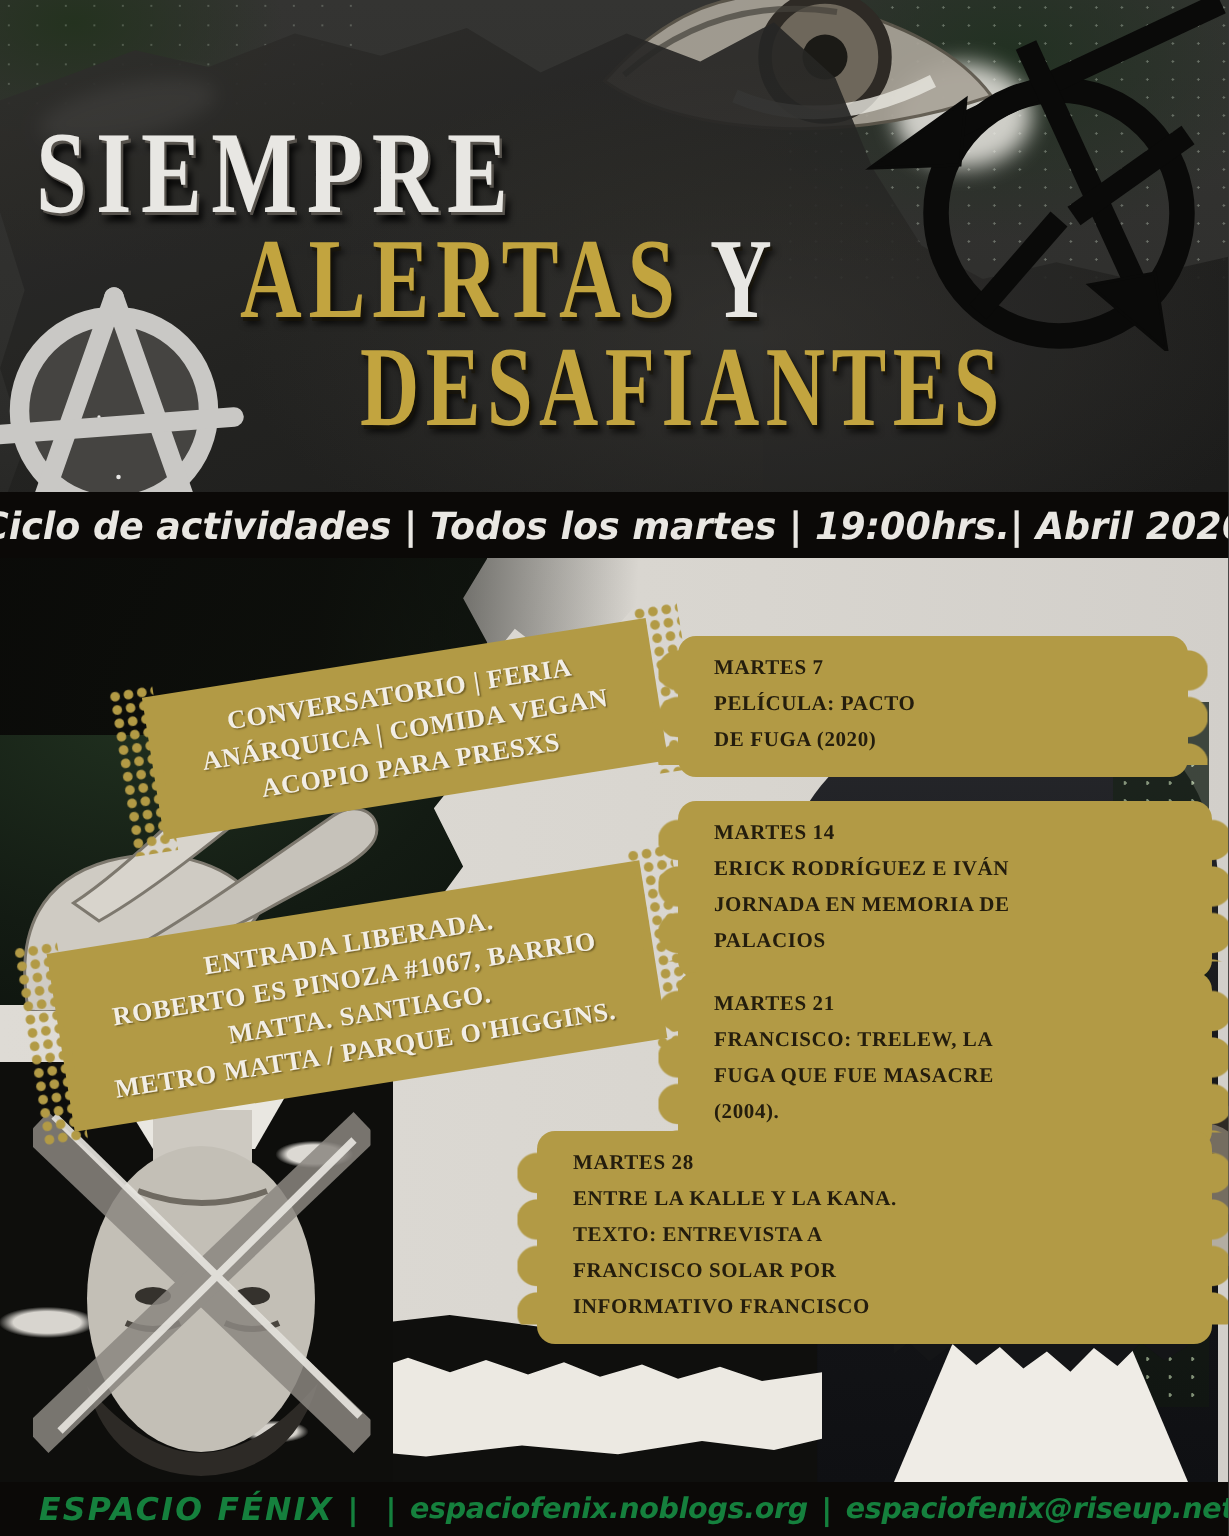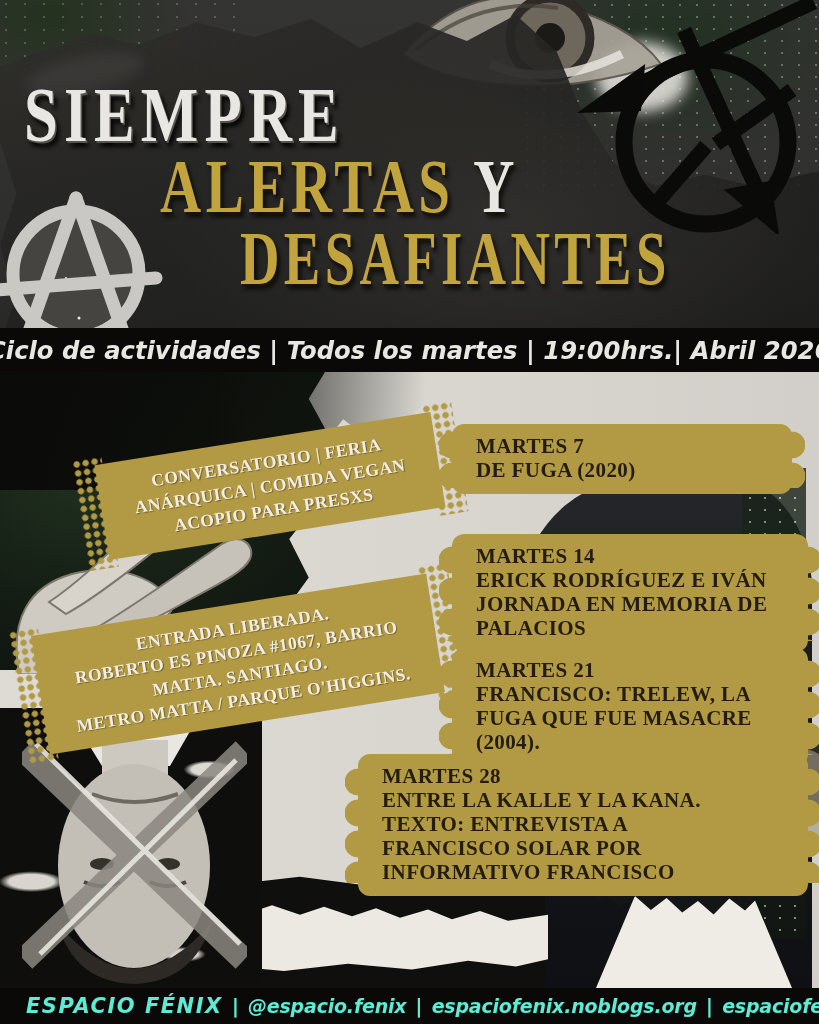--- a/index.html
+++ b/index.html
@@ -93,40 +93,40 @@
       36% 40%,28% 80%,20% 34%,12% 72%,5% 30%,0 55%);}
   .hand{position:absolute;left:-6px;top:2px;width:285px;height:300px;z-index:2;}
   
   .gbox{position:absolute;z-index:6;background:#b29a45;color:#241d0d;
     padding:10px 16px 12px 24px;border-radius:12px;}
   .gbox::before,.gbox::after{content:"";position:absolute;top:9%;bottom:9%;width:26px;
     background:radial-gradient(circle at 13px 15px,#b29a45 13px,transparent 13.8px);
     background-size:26px 31px;background-repeat:repeat-y;}
   .gbox::before{left:-13px;}
   .gbox::after{right:-13px;}
-  .gday,.gline{font-weight:700;font-size:21px;line-height:24px;letter-spacing:.4px;white-space:nowrap;}
+  .gday,.gline{font-weight:700;font-size:14px;line-height:24px;letter-spacing:.4px;white-space:nowrap;}
   .b7{left:452px;top:52px;width:300px;}
   .b14{left:452px;top:162px;width:316px;}
   .b21{left:452px;top:276px;width:316px;}
   .b28{left:358px;top:382px;width:410px;}
   .dotbox{position:absolute;z-index:6;background:#b29a45;color:#f2eee5;text-align:center;
     padding:12px 20px;transform:rotate(-9deg);}
   .dotbox::before,.dotbox::after{content:"";position:absolute;top:-8px;bottom:-8px;width:30px;
     background:radial-gradient(circle at 4.5px 4.5px,#b29a45 2.8px,transparent 3.6px);
     background-size:9px 9px;}
   .dotbox::before{left:-22px;}
   .dotbox::after{right:-22px;}
   .dline{font-weight:700;font-size:17.5px;line-height:24px;letter-spacing:.5px;white-space:nowrap;
     text-shadow:1px 1px 1px rgba(55,42,10,.5);}
   .dbox1{left:100px;top:66px;width:300px;}
   .dbox2{left:38px;top:232px;width:360px;}
   
   .footer{position:absolute;left:0;top:988px;width:819px;height:36px;background:#0b0907;
     display:flex;align-items:center;padding-left:26px;box-sizing:border-box;z-index:8;}
-  .footer *{font-family:"DejaVu Sans", sans-serif;font-style:italic;color:#5eead4;white-space:nowrap;}
+  .footer *{font-family:"DejaVu Sans", sans-serif;font-style:italic;color:#15803d;white-space:nowrap;}
   .f-org{font-size:21px;font-weight:bold;letter-spacing:1.5px;}
   .f-item{font-size:19px;font-weight:bold;letter-spacing:-.2px;}
   .f-sep{font-size:20px;margin:0 9px;font-weight:bold;}
 </style>
 </head>
 <body>
 
 <div class="poster">
 
   <section class="top">
@@ -236,20 +236,21 @@
     </div>
     <div class="dotbox dbox2">
       <div class="dline">ENTRADA LIBERADA.</div>
       <div class="dline">ROBERTO ES PINOZA #1067, BARRIO</div>
       <div class="dline">MATTA. SANTIAGO.</div>
       <div class="dline">METRO MATTA / PARQUE O'HIGGINS.</div>
     </div>
 
     <div class="gbox b7">
       <div class="gday">MARTES 7</div>
+      <div class="gline">PELÍCULA: PACTO</div>
       <div class="gline">DE FUGA (2020)</div>
     </div>
     <div class="gbox b14">
       <div class="gday">MARTES 14</div>
       <div class="gline">ERICK RODRÍGUEZ E IVÁN</div>
       <div class="gline">JORNADA EN MEMORIA DE</div>
       <div class="gline">PALACIOS</div>
     </div>
     <div class="gbox b21">
       <div class="gday">MARTES 21</div>
@@ -262,20 +263,19 @@
       <div class="gline">ENTRE LA KALLE Y LA KANA.</div>
       <div class="gline">TEXTO: ENTREVISTA A</div>
       <div class="gline">FRANCISCO SOLAR POR</div>
       <div class="gline">INFORMATIVO FRANCISCO</div>
     </div>
   </section>
 
   <footer class="footer">
     <span class="f-org">ESPACIO FÉNIX</span>
     <span class="f-sep">|</span>
-    <span class="f-item">@espacio.fenix</span>
     <span class="f-sep">|</span>
     <span class="f-item">espaciofenix.noblogs.org</span>
     <span class="f-sep">|</span>
     <span class="f-item">espaciofenix@riseup.net</span>
   </footer>
 
 </div>
 
 </body></html>

